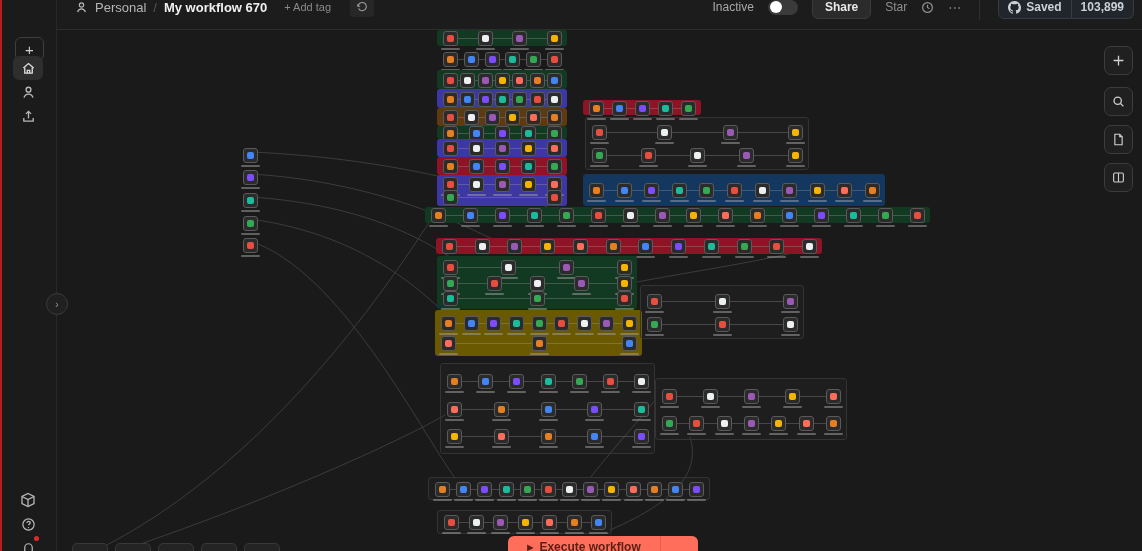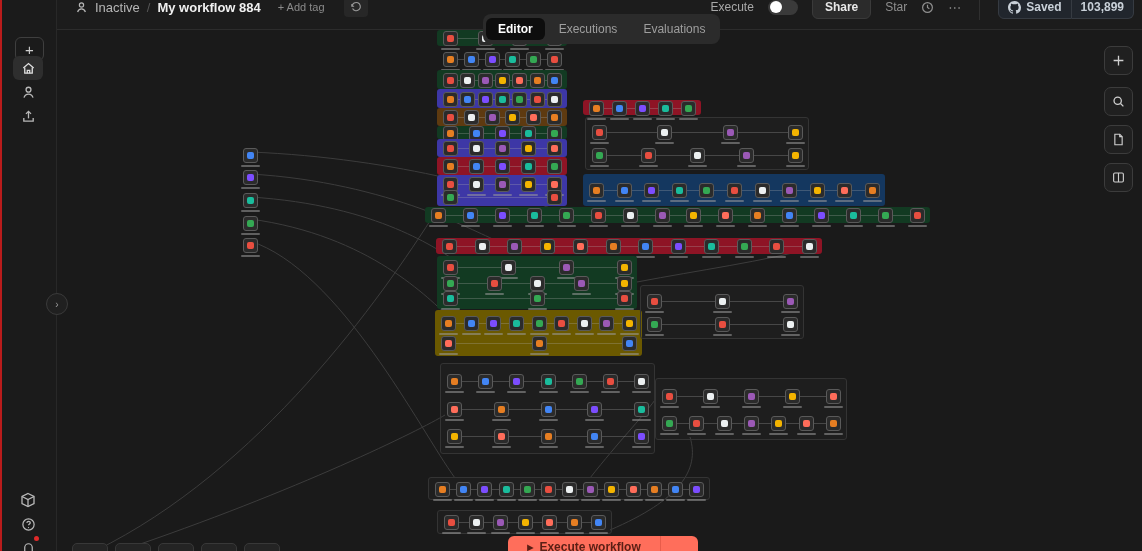--- a/index.html
+++ b/index.html
@@ -923,46 +923,41 @@
           <div class="nicon" style="background: rgb(52, 168, 83);"></div>
           <div class="nlabel"></div>
         </div>
         <div class="node" style="left: 243px; top: 238px;">
           <div class="nicon" style="background: rgb(232, 78, 64);"></div>
           <div class="nlabel"></div>
         </div>
       </div>
   </div>
 
-  <div class="tabs-pill">
-      <div class="tab active">Editor</div>
-      <div class="tab">Executions</div>
-      <div class="tab">Evaluations</div>
-    </div>
 
   <div class="topbar">
     <div class="tb-row">
       <div class="crumb">
         <svg width="13" height="13" viewBox="0 0 16 16" fill="none" stroke="#b6b6b6" stroke-width="1.5">
             <circle cx="8" cy="5" r="2.6"></circle>
             <path d="M3.2 13.5c.8-2.6 2.6-3.8 4.8-3.8s4 1.2 4.8 3.8"></path>
           </svg>
-        <span>Inactive</span>
+        <span>Personal</span>
         <span class="sep">/</span>
-        <span class="wf-title">My workflow 884</span>
+        <span class="wf-title">My workflow 670</span>
         <span class="addtag">+ Add tag</span>
         <span class="hist-btn">
           <svg width="12" height="12" viewBox="0 0 16 16" fill="none" stroke="#9a9a9a" stroke-width="1.5">
               <path d="M2.5 4v3h3"></path>
               <path d="M2.8 7a5.5 5.5 0 1 1 .6 3"></path>
             </svg>
         </span>
       </div>
       <div class="tb-right">
-        <span class="status-label">Execute</span>
+        <span class="status-label">Inactive</span>
         <span class="toggle">
             <span class="knob"></span>
           </span>
         <span class="share-btn">Share</span>
         <span class="saved-label">Star</span>
         <span class="tb-icon">
           <svg width="13" height="13" viewBox="0 0 16 16" fill="none" stroke="#8f8f8f" stroke-width="1.5">
               <circle cx="8" cy="8" r="6"></circle>
               <path d="M8 4.5V8l2.3 1.6"></path>
             </svg>

